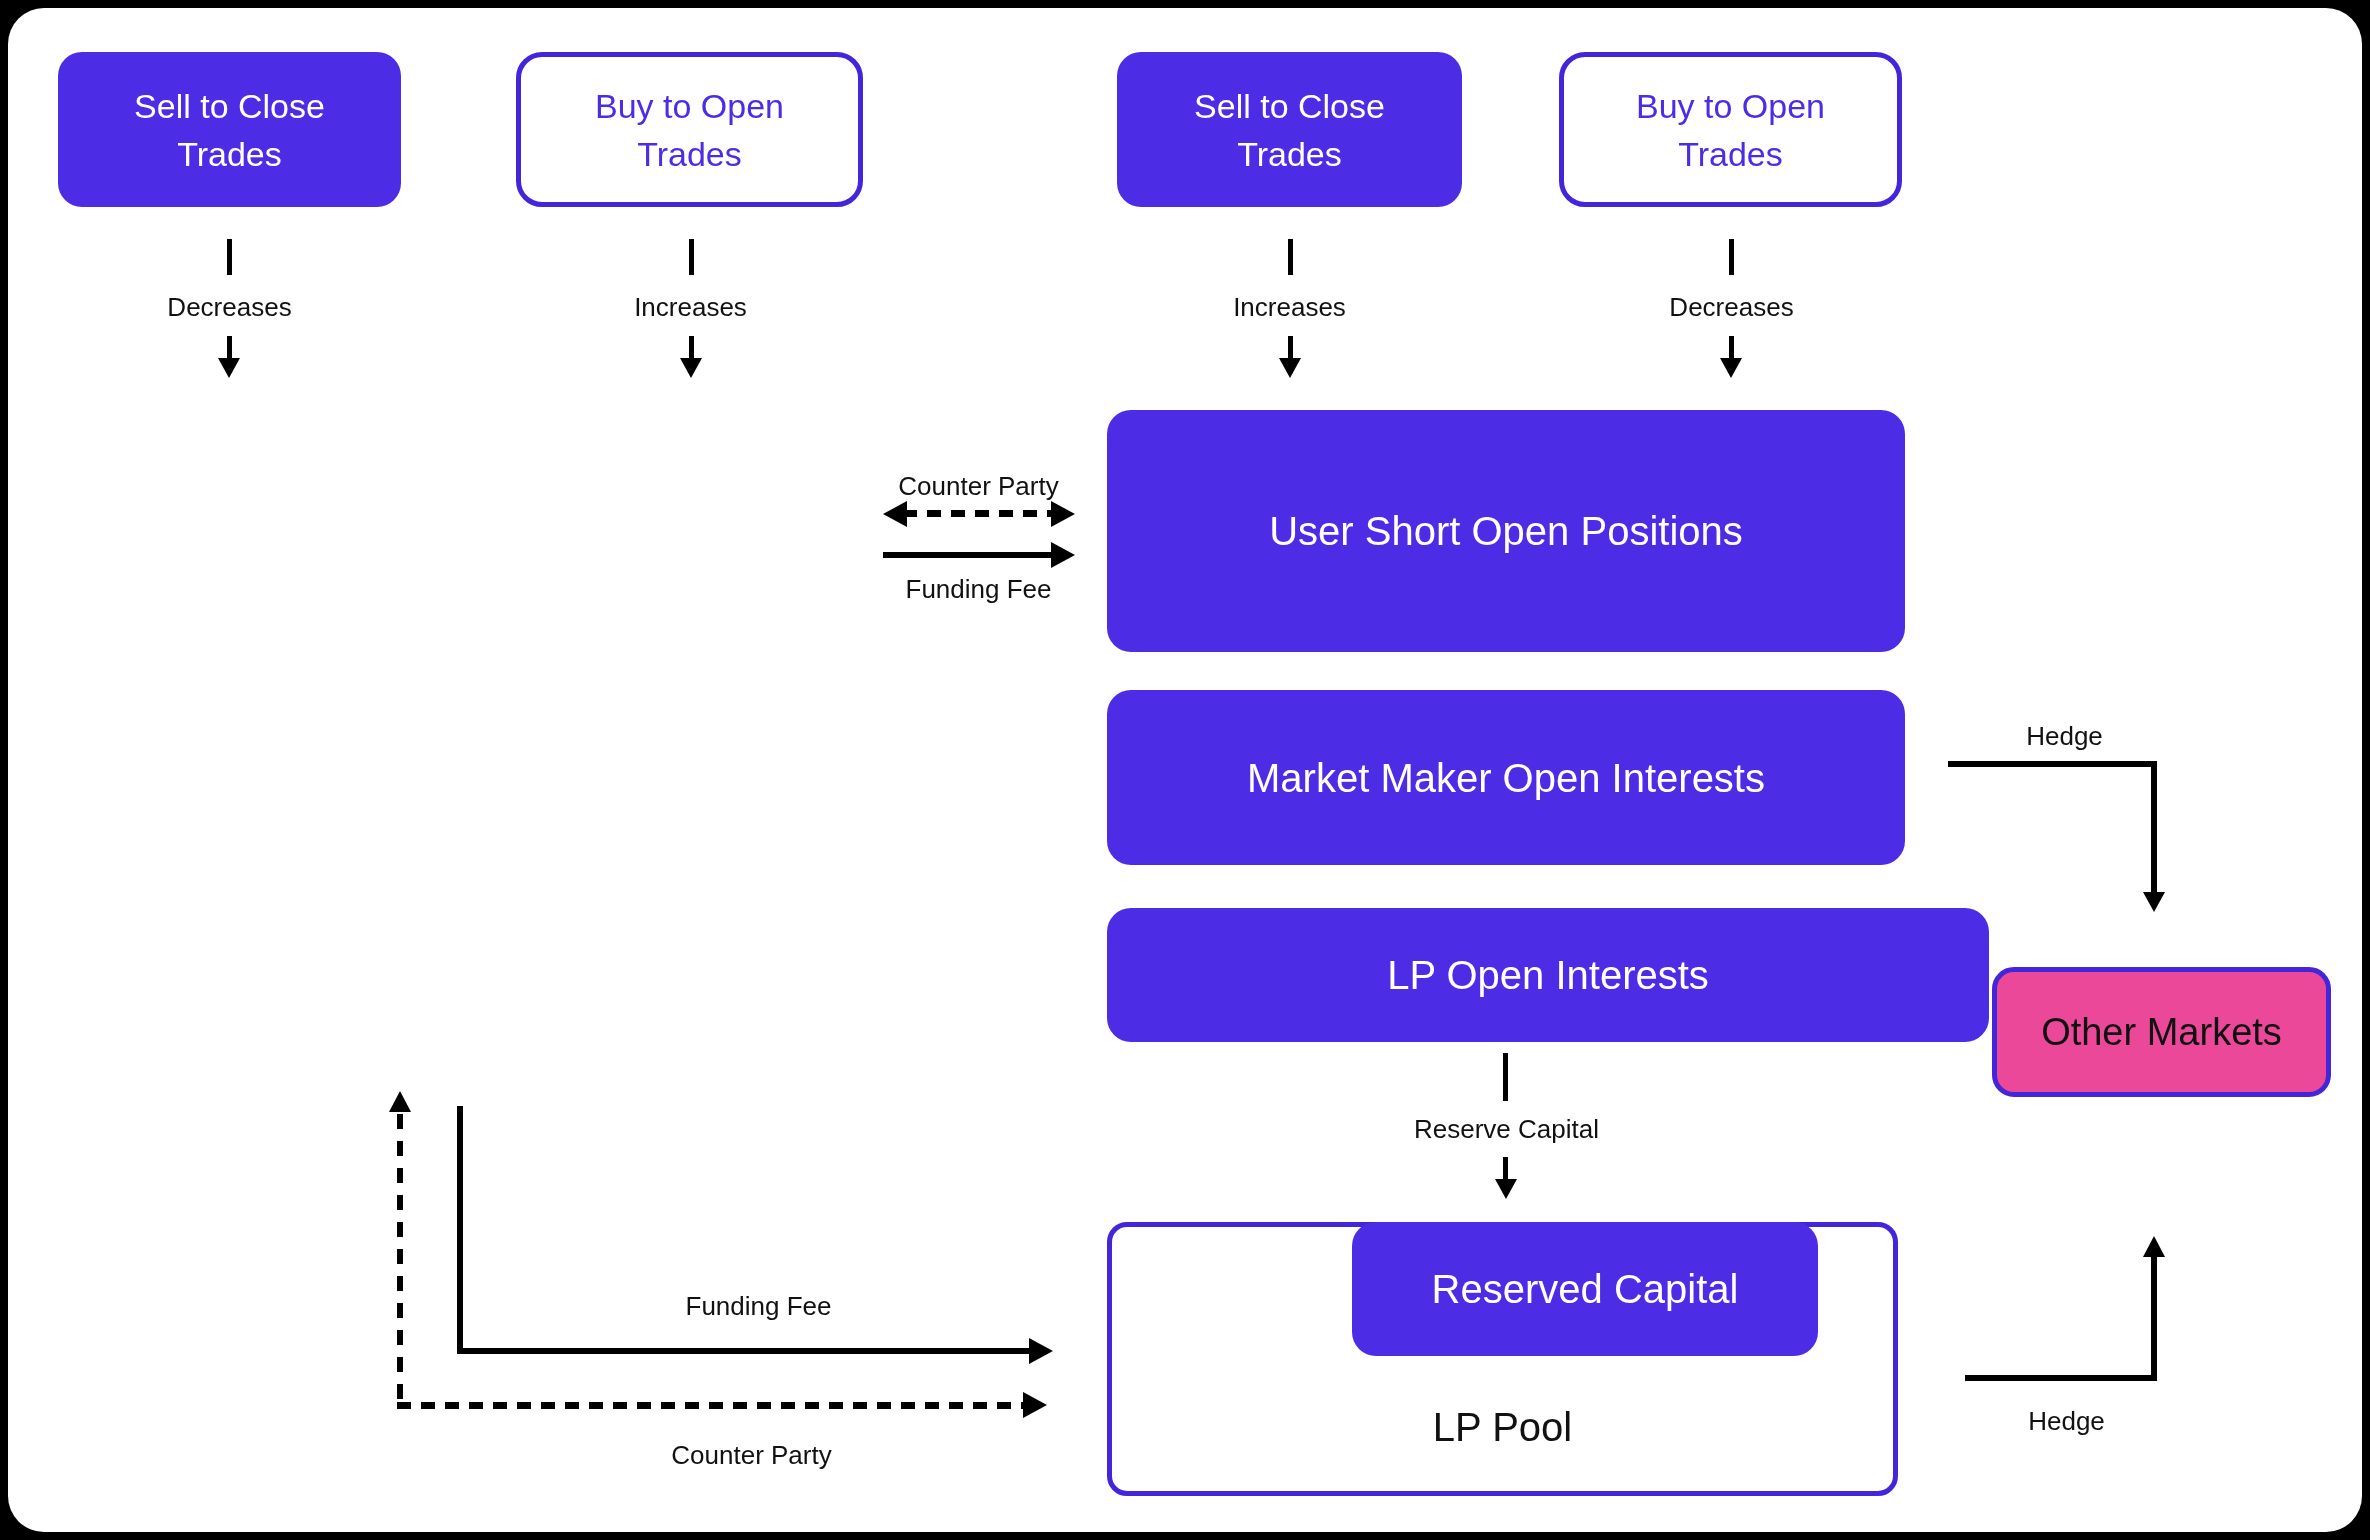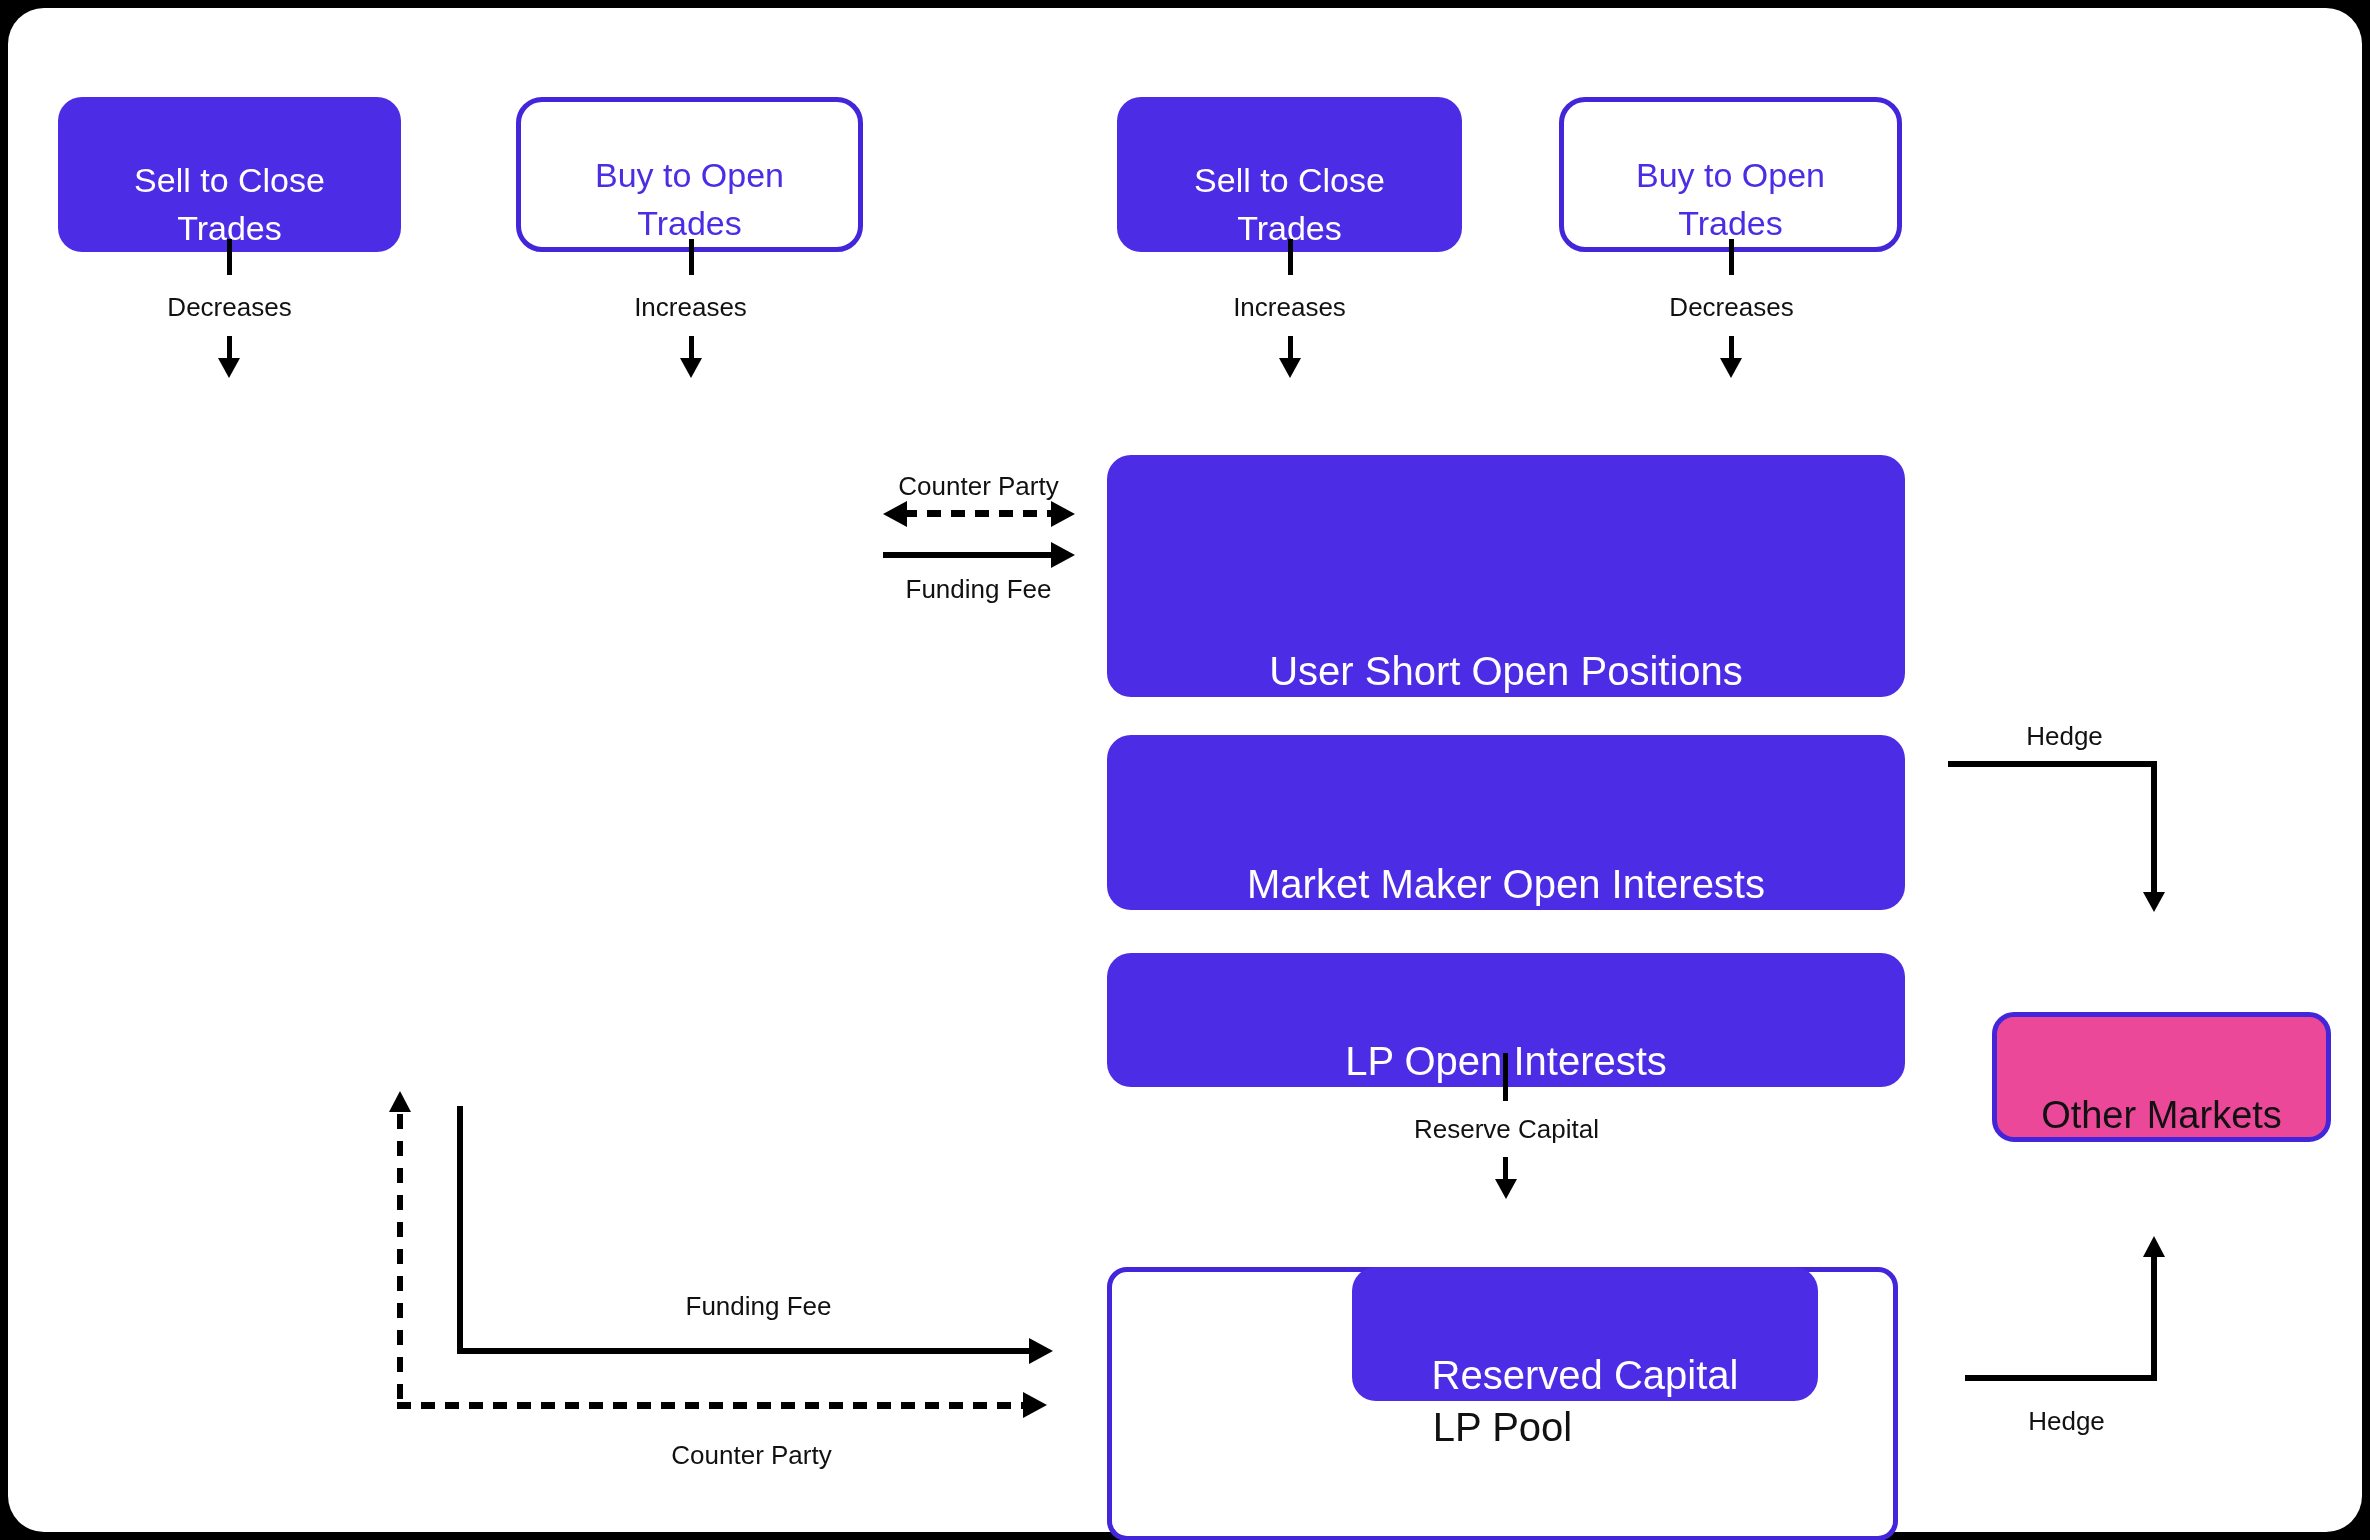--- a/index.html
+++ b/index.html
@@ -1,21 +1,21 @@
 <!DOCTYPE html>
 <html style="--accent-fill: #4C2CE4; --accent-border: #4426DA;"><head>
 <meta charset="utf-8">
 <style>
   html,body{margin:0;padding:0;background:#000;}
   .stage{position:relative;width:2370px;height:1540px;background:#000;overflow:hidden;
          font-family:"Liberation Sans", sans-serif;}
   .canvas{position:absolute;left:8px;top:8px;right:8px;bottom:8px;background:#fff;border-radius:36px;}
   .abs{position:absolute;}
-  .box{position:absolute;display:flex;align-items:flex-end;justify-content:center;
-       text-align:center;box-sizing:border-box;margin-top:45px;}
+  .box{position:absolute;display:flex;align-items:center;justify-content:center;
+       text-align:center;box-sizing:border-box;}
   .filled{background:var(--accent-fill);color:#fff;border-radius:24px;font-weight:500;}
   .outline{background:#fff;border:5px solid var(--accent-border);color:var(--accent-fill);
            border-radius:26px;font-weight:500;}
   .outline-dark{background:#ec4899;border:5px solid var(--accent-border);color:#111;
            border-radius:22px;font-weight:400;}
   .toplabel{font-size:34px;line-height:48px;}
   .biglabel{font-size:40px;line-height:52px;}
   .lbl{position:absolute;font-size:26px;line-height:32px;color:#111;text-align:center;
        font-weight:400;}
   .vline{position:absolute;width:5px;background:#000;}
@@ -96,21 +96,21 @@
   <div class="hline" style="left:883px;top:552px;width:171px;"></div>
   <div class="head-right" style="left:1051px;top:542px;"></div>
   <div class="lbl" style="left:829px;top:573px;width:299px;">Funding Fee</div>
 
   <div class="box filled biglabel" style="left:1107px;top:410px;width:798px;height:242px;">
     <div>User Short Open Positions</div>
   </div>
   <div class="box filled biglabel" style="left:1107px;top:690px;width:798px;height:175px;">
     <div>Market Maker Open Interests</div>
   </div>
-  <div class="box filled biglabel" style="left:1107px;top:908px;width:798px;height:134px;">
+  <div class="box filled biglabel" style="left:1107px;top:908px;width:882px;height:134px;">
     <div>LP Open Interests</div>
   </div>
 
   <div class="vline" style="left:1503px;top:1053px;height:48px;"></div>
   <div class="lbl" style="left:1357px;top:1113px;width:299px;">Reserve Capital</div>
   <div class="vline" style="left:1503px;top:1157px;height:24px;"></div>
   <div class="head-down" style="left:1495px;top:1179px;"></div>
 
   <div class="box outline" style="left:1107px;top:1222px;width:791px;height:274px;border-radius:20px;"></div>
   <div class="box filled biglabel" style="left:1352px;top:1222px;width:466px;height:134px;">

